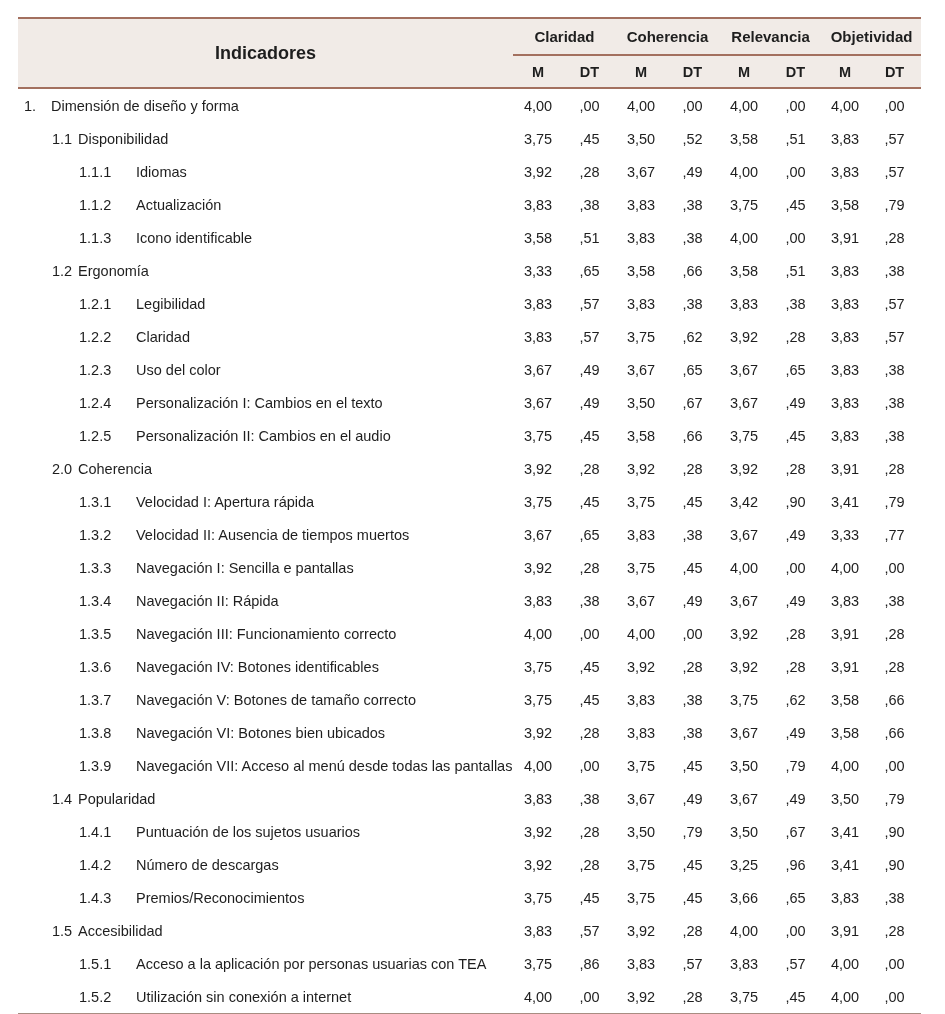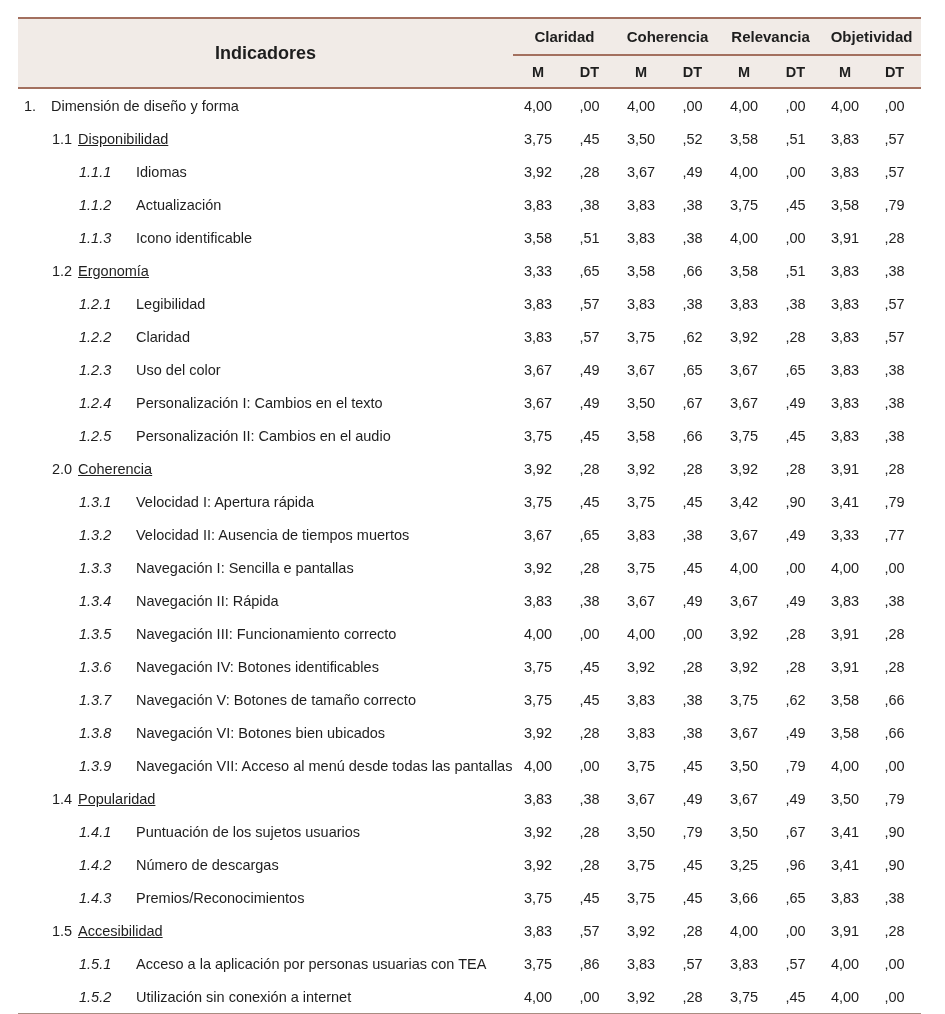--- a/index.html
+++ b/index.html
@@ -12,22 +12,22 @@
   .bottom-rule-light { border-bottom: 2px solid #a88d82; }
   th.indicadores { text-align: center; vertical-align: middle; font-size: 18px; height: 62px; }
   th.group { height: 33px; text-align: center; font-size: 15px; border-bottom: 2px solid #a3705f; }
   th.sub { height: 29px; text-align: center; font-size: 14.5px; }
   td { height: 33px; padding: 0; white-space: nowrap; }
   td.num { text-align: center; }
   td.lbl { position: relative; }
   .lvl0 .code { position: absolute; left: 6px; }
   .lvl0 .text { position: absolute; left: 33px; text-align: center; }
   .lvl1 .code { position: absolute; left: 34px; }
-  .lvl1 .text { position: absolute; left: 60px; text-decoration: underline; }
-  .lvl2 .code { position: absolute; left: 61px; font-style: italic; }
+  .lvl1 .text { position: absolute; left: 60px; }
+  .lvl2 .code { position: absolute; left: 61px; }
   .lvl2 .text { position: absolute; left: 118px; }
   .lbl span { top: 50%; transform: translateY(-50%); }
 </style>
 </head>
 <body>
 
 <div class="table-wrap">
   <table>
     <colgroup>
       <col style="width:495px">

